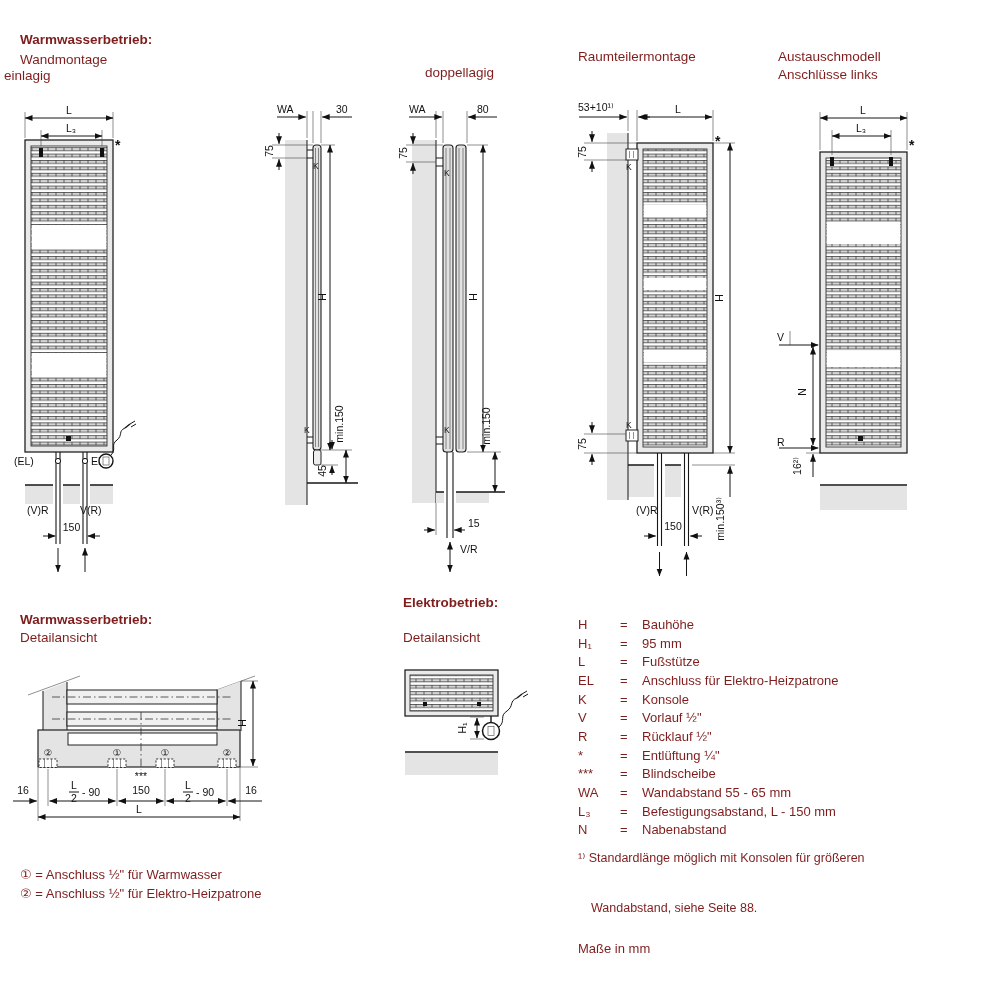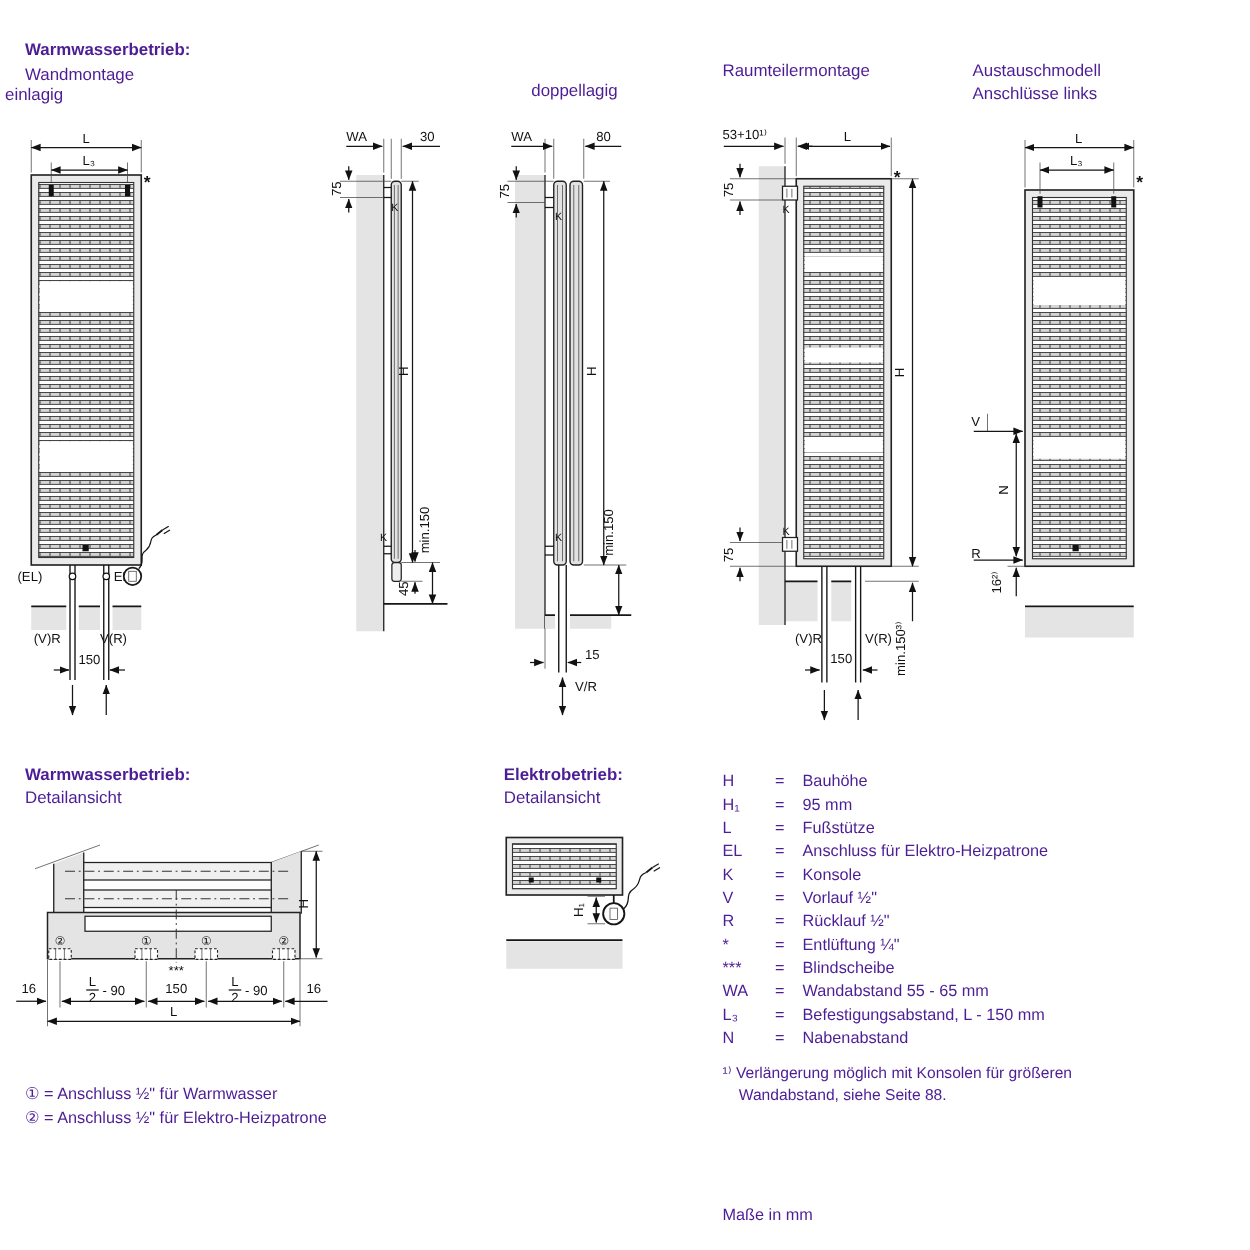--- a/index.html
+++ b/index.html
@@ -1,17 +1,17 @@
 <!DOCTYPE html>
 <html><head>
 <meta charset="utf-8">
 <style>
   html,body{margin:0;padding:0;background:#fff;}
   .page{position:relative;width:1000px;height:1000px;background:#fff;overflow:hidden;
-        font-family:"Liberation Sans","DejaVu Sans",sans-serif;color:#4c1d95;}
+        font-family:"Liberation Sans","DejaVu Sans",sans-serif;color:#7f1d1d;}
   .hdr{position:absolute;font-size:13.5px;line-height:18px;white-space:nowrap;}
   .b{font-weight:bold;}
   svg{position:absolute;left:0;top:0;}
   svg text{font-family:"Liberation Sans","DejaVu Sans",sans-serif;fill:#111;}
   .dimt{font-size:10.5px;}
   .kt{font-size:8.5px;}
   .star{font-size:14px;font-weight:bold;}
   .circ{font-size:9.5px;}
   .ln{stroke:#161616;stroke-width:1;fill:none;}
   .ln2{stroke:#161616;stroke-width:1.4;fill:none;}
@@ -22,38 +22,38 @@
   .wall{fill:#e4e4e4;}
   .pipe{stroke:#161616;stroke-width:1.1;fill:none;}
   .cl{stroke:#333;stroke-width:.8;fill:none;stroke-dasharray:8 3 1.5 3;}
   .dash{stroke:#222;stroke-width:.9;fill:#fff;stroke-dasharray:2.2 1.6;}
   .legend{position:absolute;left:578px;top:615px;font-size:13px;}
   .lrow{display:flex;height:18.7px;align-items:center;}
   .lsym{width:42px;}
   .leq{width:22px;}
   .notes{position:absolute;left:20px;top:866px;font-size:13px;line-height:18.5px;}
   .foot{position:absolute;left:578px;top:849px;font-size:12.5px;line-height:18.2px;}
-  .foot .ind{padding-left:13px;}
-  .units{position:absolute;left:578px;top:941px;font-size:13px;margin-top:23px;}
+  .foot .ind{padding-left:13px;margin-top:32px;}
+  .units{position:absolute;left:578px;top:941px;font-size:13px;}
 </style>
 </head>
 <body>
 
 <div class="page">
 
   <div class="hdr b" style="left:20px;top:31px">Warmwasserbetrieb:</div>
   <div class="hdr" style="left:20px;top:51px">Wandmontage</div>
   <div class="hdr" style="left:4px;top:67px">einlagig</div>
   <div class="hdr" style="left:425px;top:64px">doppellagig</div>
   <div class="hdr" style="left:578px;top:48px">Raumteilermontage</div>
   <div class="hdr" style="left:778px;top:48px">Austauschmodell</div>
   <div class="hdr" style="left:778px;top:66px">Anschlüsse links</div>
   <div class="hdr b" style="left:20px;top:611px">Warmwasserbetrieb:</div>
   <div class="hdr" style="left:20px;top:629px">Detailansicht</div>
-  <div class="hdr b" style="left:403px;top:611px">Elektrobetrieb:</div>
+  <div class="hdr b" style="left:403px;top:594px">Elektrobetrieb:</div>
   <div class="hdr" style="left:403px;top:629px">Detailansicht</div>
 
   <svg width="1000" height="1000" viewBox="0 0 1000 1000">
     <defs>
       <marker id="ah" viewBox="0 0 8 8" refX="7.5" refY="4" markerWidth="8" markerHeight="8" orient="auto-start-reverse" markerUnits="userSpaceOnUse">
         <path d="M0,1 L7.8,4 L0,7 z" fill="#111"></path>
       </marker>
       <pattern id="tubes" width="8" height="6.4" patternUnits="userSpaceOnUse">
         <rect width="8" height="6.4" fill="#ffffff"></rect>
         <rect y="0.4" width="8" height="3.1" fill="#d4d4d4" stroke="#3c3c3c" stroke-width="0.75"></rect>
@@ -471,18 +471,18 @@
         <span class="ldesc">Nabenabstand</span>
       </div>
   </div>
 
   <div class="notes">
     <div><span>①</span> <span>= Anschluss ½" für Warmwasser</span></div>
     <div><span>②</span> <span>= Anschluss ½" für Elektro-Heizpatrone</span></div>
   </div>
 
   <div class="foot">
-    <div><span>¹⁾</span> <span>Verlängerung möglich mit Konsolen für größeren</span></div>
+    <div><span>¹⁾</span> <span>Standardlänge möglich mit Konsolen für größeren</span></div>
     <div class="ind">Wandabstand, siehe Seite 88.</div>
   </div>
   <div class="units">Maße in mm</div>
 
 </div>
 
 </body></html>

